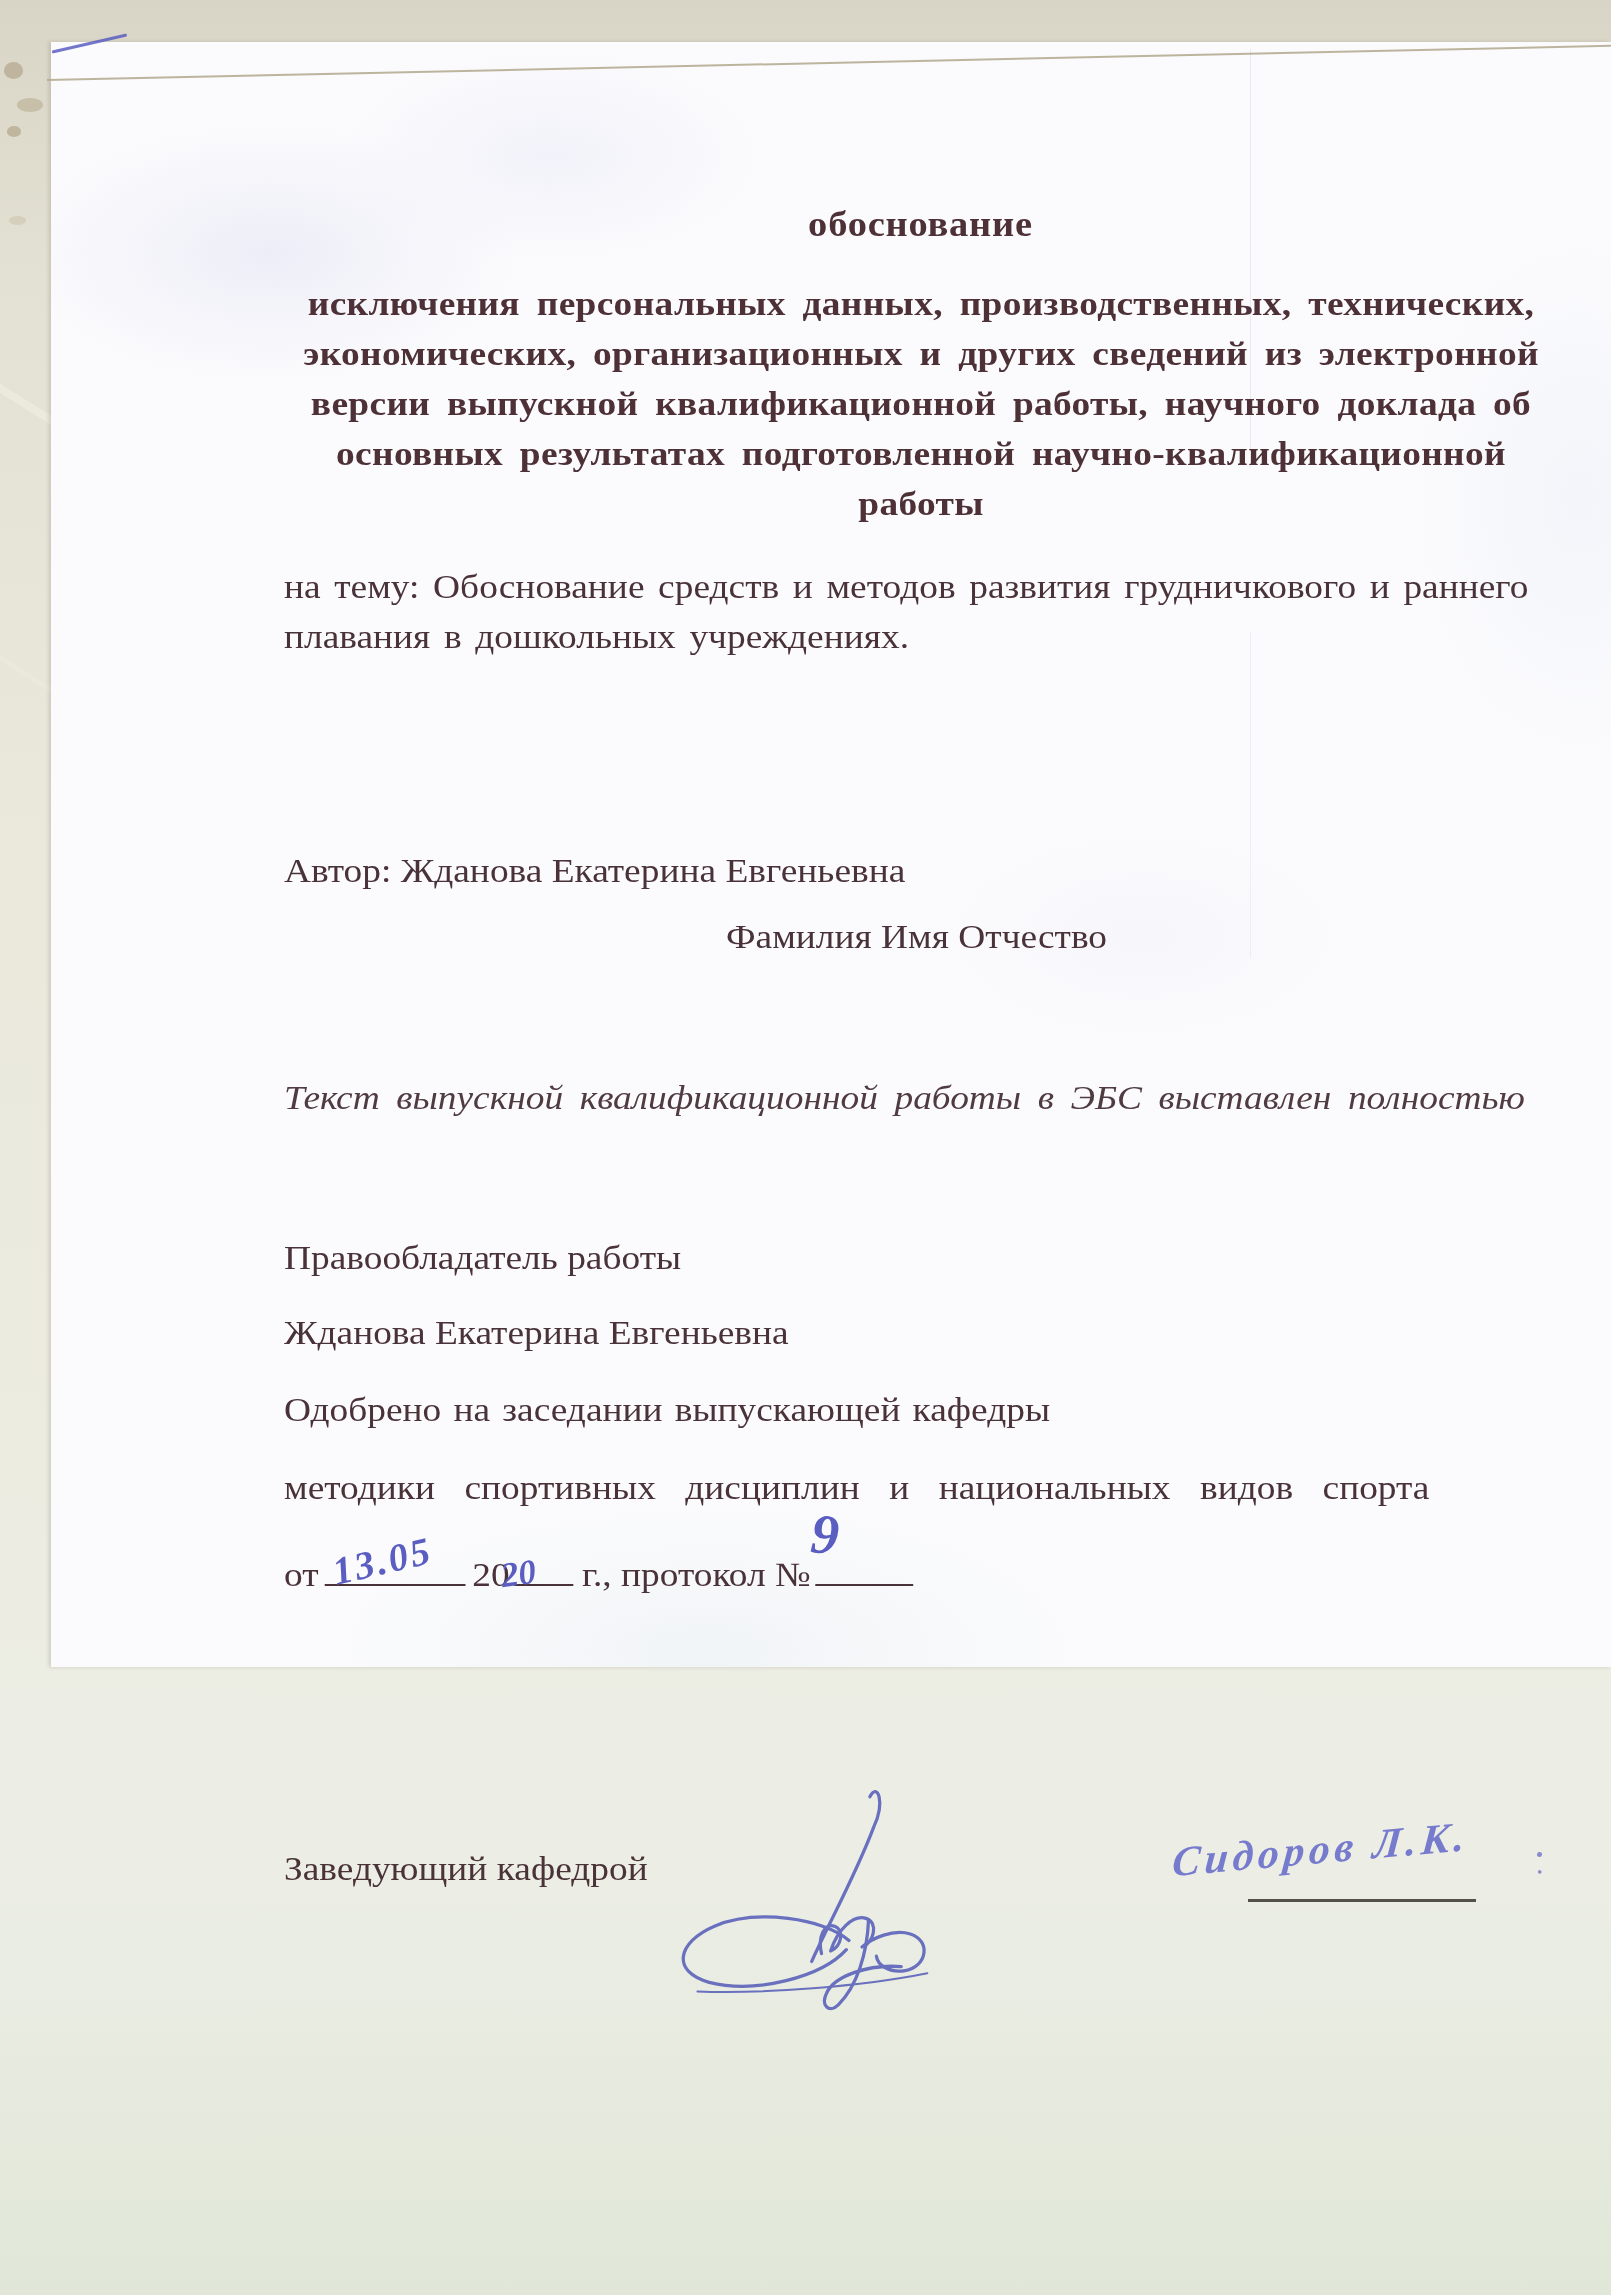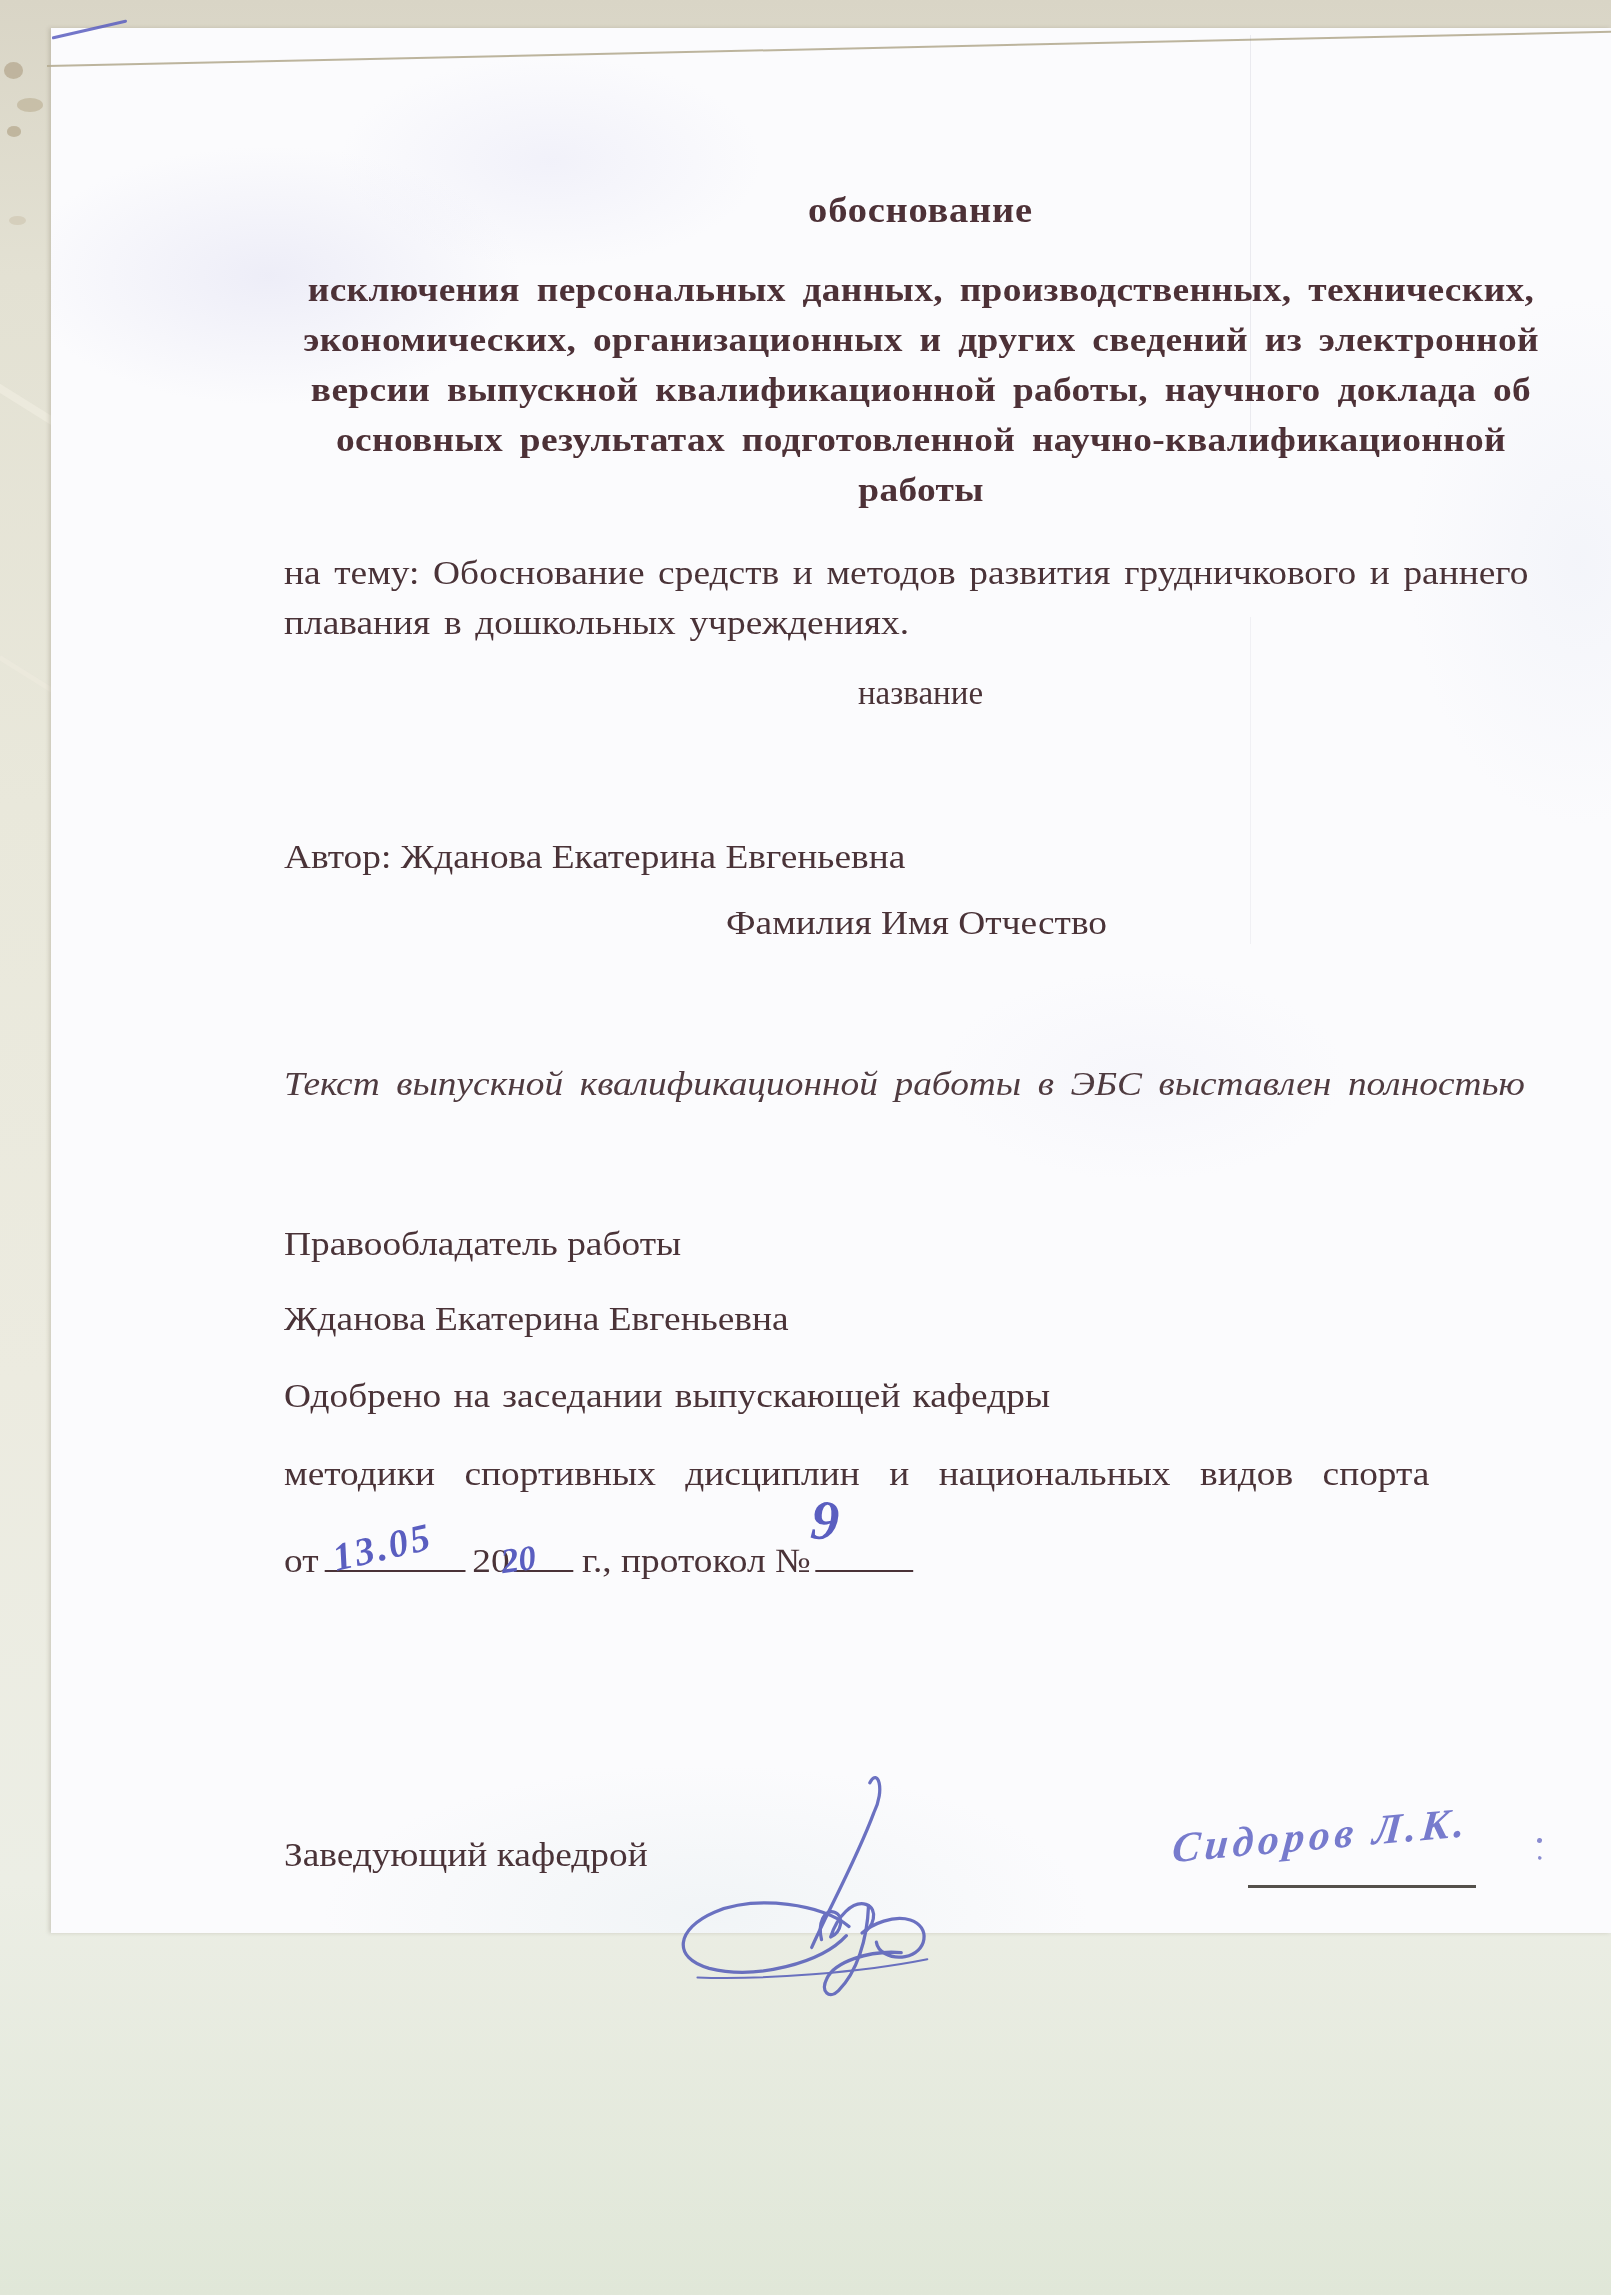--- a/index.html
+++ b/index.html
@@ -9,21 +9,21 @@
     position:relative; width:1611px; height:2295px; overflow:hidden;
     background: linear-gradient(180deg,#d9d5c6 0%,#e3e1d3 12%,#e9e8db 35%,#ecebe0 60%,#eceee5 82%,#e0e7d8 100%);
   }
 
   
   .speck { position:absolute; border-radius:50%; opacity:.55; }
   .streak { position:absolute; background:#efece0; opacity:.7; transform:rotate(32deg); }
 
   
   .paper {
-    position:absolute; left:51px; top:28px; width:1560px; height:1905px;
+    position:absolute; left:51px; top:42px; width:1560px; height:1625px;
     background:#fbfbfd;
     box-shadow:-2px 0 3.9px rgba(120,110,90,.25);
   }
   .paper::before {
     content:""; position:absolute; inset:0; pointer-events:none;
     background:
       radial-gradient(405px 209px at 14% 13%, rgba(226,226,243,.55), transparent 62%),
       radial-gradient(340px 170px at 32% 7%,  rgba(228,228,245,.42), transparent 62%),
       radial-gradient(275px 425px at 98% 28%, rgba(234,237,246,.45), transparent 62%),
       radial-gradient(589px 229px at 42% 99%, rgba(231,238,240,.5),  transparent 65%),
@@ -101,21 +101,20 @@
 
     <div class="t b center pre stretch-c doc-sub">исключения персональных данных, производственных, технических,
 экономических, организационных и других сведений из электронной
 версии выпускной квалификационной работы, научного доклада об
 основных результатах  подготовленной научно-квалификационной
 работы</div>
 
     <div class="t pre stretch-l topic">на тему:  Обоснование средств и методов развития грудничкового и раннего
 плавания в дошкольных учреждениях.</div>
 
-    <div class="t center topic-cap">название</div>
 
     <div class="t stretch-l author">Автор:  Жданова Екатерина Евгеньевна</div>
 
     <div class="t stretch-l author-cap">Фамилия Имя Отчество</div>
 
     <div class="t it stretch-l ebs">Текст выпускной квалификационной работы в ЭБС выставлен полностью</div>
 
     <div class="t stretch-l rights-lab">Правообладатель работы</div>
 
     <div class="t stretch-l rights-name">Жданова Екатерина Евгеньевна</div>

